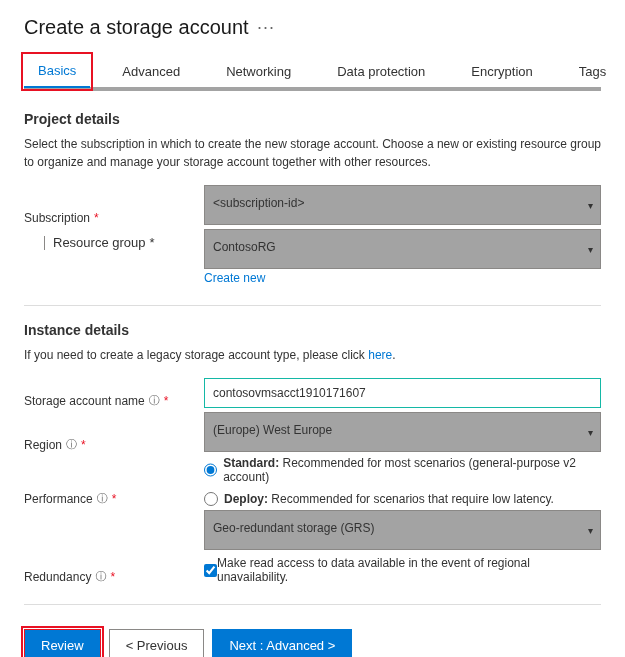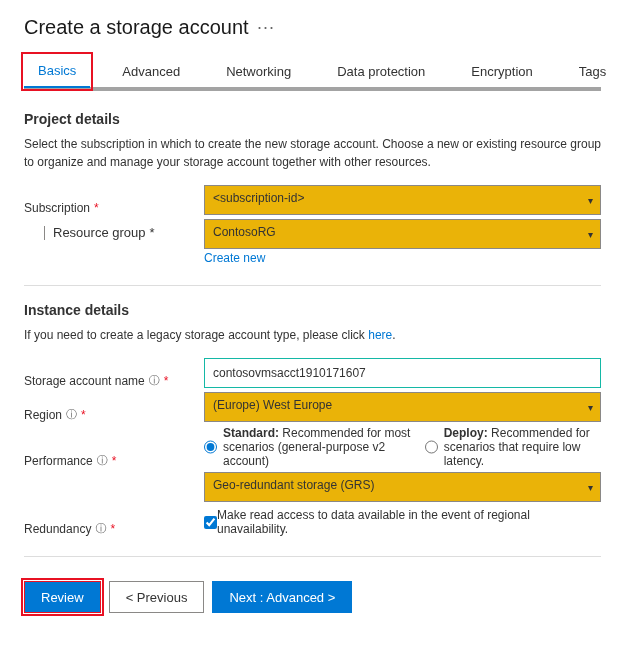--- a/index.html
+++ b/index.html
@@ -13,30 +13,30 @@
     .nav-tab.active { color: #0078d4; border-bottom: 2px solid #0078d4; margin-bottom: -1px; outline: 2px solid #e81123; outline-offset: 1px; }
     .section { margin-bottom: 20px; }
     .section-title { font-size: 14px; font-weight: 600; margin-bottom: 8px; }
     .section-desc { font-size: 12px; color: #333; margin-bottom: 14px; line-height: 1.5; }
     .form-row { display: flex; align-items: flex-end; margin-bottom: 4px; }
     .form-label { width: 180px; min-width: 180px; font-size: 12px; color: #333; padding-top: 6px; display: flex; align-items: center; gap: 4px; }
     .form-label .required { color: #e81123; }
     .form-label .info-icon { color: #666; font-size: 11px; cursor: pointer; }
     .form-control { flex: 1; }
     .select-wrapper { position: relative; }
-    .select-box { width: 100%; height: 30px; border: 1px solid #8a8886; padding: 0 30px 4px 8px; font-size: 12px; appearance: none; background: #eab308; color: #333; cursor: pointer; }
+    .select-box { width: 100%; height: 40px; border: 1px solid #8a8886; padding: 0 30px 4px 8px; font-size: 12px; appearance: none; background: #a3a3a3; color: #333; cursor: pointer; }
     .select-arrow { position: absolute; right: 8px; top: 50%; transform: translateY(-50%); color: #333; font-size: 10px; pointer-events: none; }
     .text-input { width: 100%; height: 30px; border: 1px solid #14b8a6; padding: 0 8px; font-size: 12px; color: #333; }
     .resource-group-row { display: flex; align-items: flex-start; }
     .resource-group-label-col { width: 180px; min-width: 180px; display: flex; align-items: flex-start; padding-top: 6px; }
     .resource-group-indent { display: flex; align-items: center; gap: 4px; padding-left: 20px; }
     .resource-group-indent-line { width: 1px; height: 14px; background: #8a8886; margin-right: 4px; }
     .create-new-link { color: #0078d4; font-size: 12px; cursor: pointer; text-decoration: none; display: block; margin-top: 2px; }
     .deploy-link { color: #0078d4; font-size: 12px; cursor: pointer; text-decoration: none; display: block; margin-top: 4px; }
-    .radio-group { display: flex; flex-direction: row; gap: 8px; }
+    .radio-group { display: flex; flex-direction: column; gap: 8px; }
     .radio-option { display: flex; align-items: center; gap: 6px; font-size: 12px; }
     .radio-option input[type="radio"] { accent-color: #0078d4; width: 14px; height: 14px; }
     .radio-label-bold { font-weight: 600; }
     .checkbox-row { display: flex; align-items: center; margin-top: 6px; }
     .checkbox-row input[type="checkbox"] { accent-color: #0078d4; width: 13px; height: 13px; }
     .checkbox-row label { font-size: 12px; }
     .divider { border: none; border-top: 1px solid #ddd; margin: 16px 0; }
     .footer { display: flex; align-items: center; gap: 8px; padding-top: 8px; }
     .btn { height: 32px; padding: 0 16px; font-size: 13px; cursor: pointer; border: 1px solid transparent; }
     .btn-primary { background: #0078d4; color: #fff; border-color: #0078d4; }

